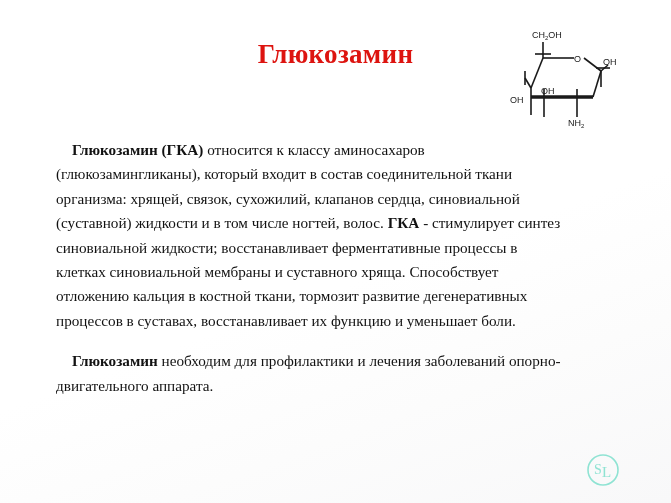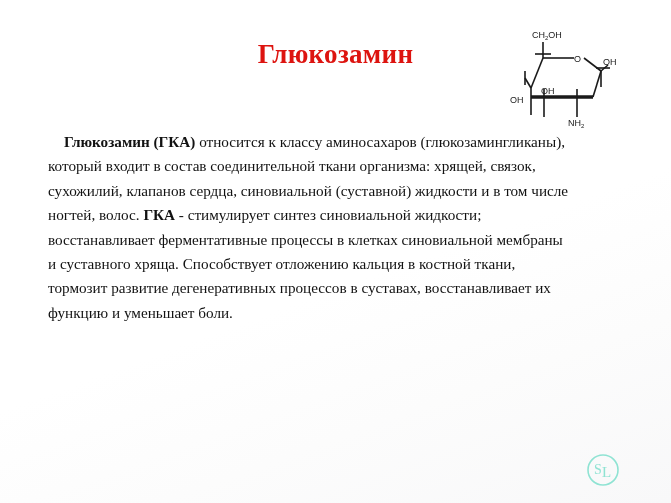--- a/index.html
+++ b/index.html
@@ -57,21 +57,21 @@
     left: 40px;
     top: 122px;
     width: 540px;
     font-size: 15.2px;
     line-height: 24.4px;
     color: #121212;
     text-align: left;
     font-family: "Liberation Serif", "DejaVu Serif", serif;
   }
   #body-text p {
-    margin: 8px;
+    margin: 16px;
     padding: 0;
   }
   .para-lead {
     text-indent: 16px;
   }
   .bold {
     font-weight: bold;
   }
 
   
@@ -142,20 +142,21 @@
         <text x="105" y="40" font-size="9">OH</text>
         <text x="43" y="69" font-size="9">OH</text>
         <text x="12" y="78" font-size="9">OH</text>
         <text x="70" y="101" font-size="9">NH<tspan font-size="6" dy="2">2</tspan></text>
       </g>
     </svg>
   </div>
 
   <div id="body-text">
     <p class="para-lead"><span class="bold">Глюкозамин (ГКА)</span><span> относится к классу аминосахаров (глюкозамингликаны), который входит в состав соединительной ткани организма: хрящей, связок, сухожилий, клапанов сердца, синовиальной (суставной) жидкости и в том числе ногтей, волос. </span><span class="bold">ГКА</span><span> - стимулирует синтез синовиальной жидкости; восстанавливает ферментативные процессы в клетках синовиальной мембраны и суставного хряща. Способствует отложению кальция в костной ткани, тормозит развитие дегенеративных процессов в суставах, восстанавливает их функцию и уменьшает боли.</span></p>
+    <p class="para-lead"><span class="bold">Глюкозамин</span><span> необходим для профилактики и лечения заболеваний опорно-двигательного аппарата.</span></p>
   </div>
 
   <div id="watermark">
     <svg width="36" height="36" viewBox="0 0 36 36" xmlns="http://www.w3.org/2000/svg">
       <circle cx="18" cy="18" r="15" fill="none" stroke="#8fe3d3" stroke-width="1.6"></circle>
       <text x="9" y="22" font-size="14" font-family="'Liberation Serif','DejaVu Serif',serif" fill="#8fe3d3">S</text>
       <text x="17" y="25" font-size="15" font-family="'Liberation Serif','DejaVu Serif',serif" fill="#8fe3d3">L</text>
     </svg>
   </div>
 

